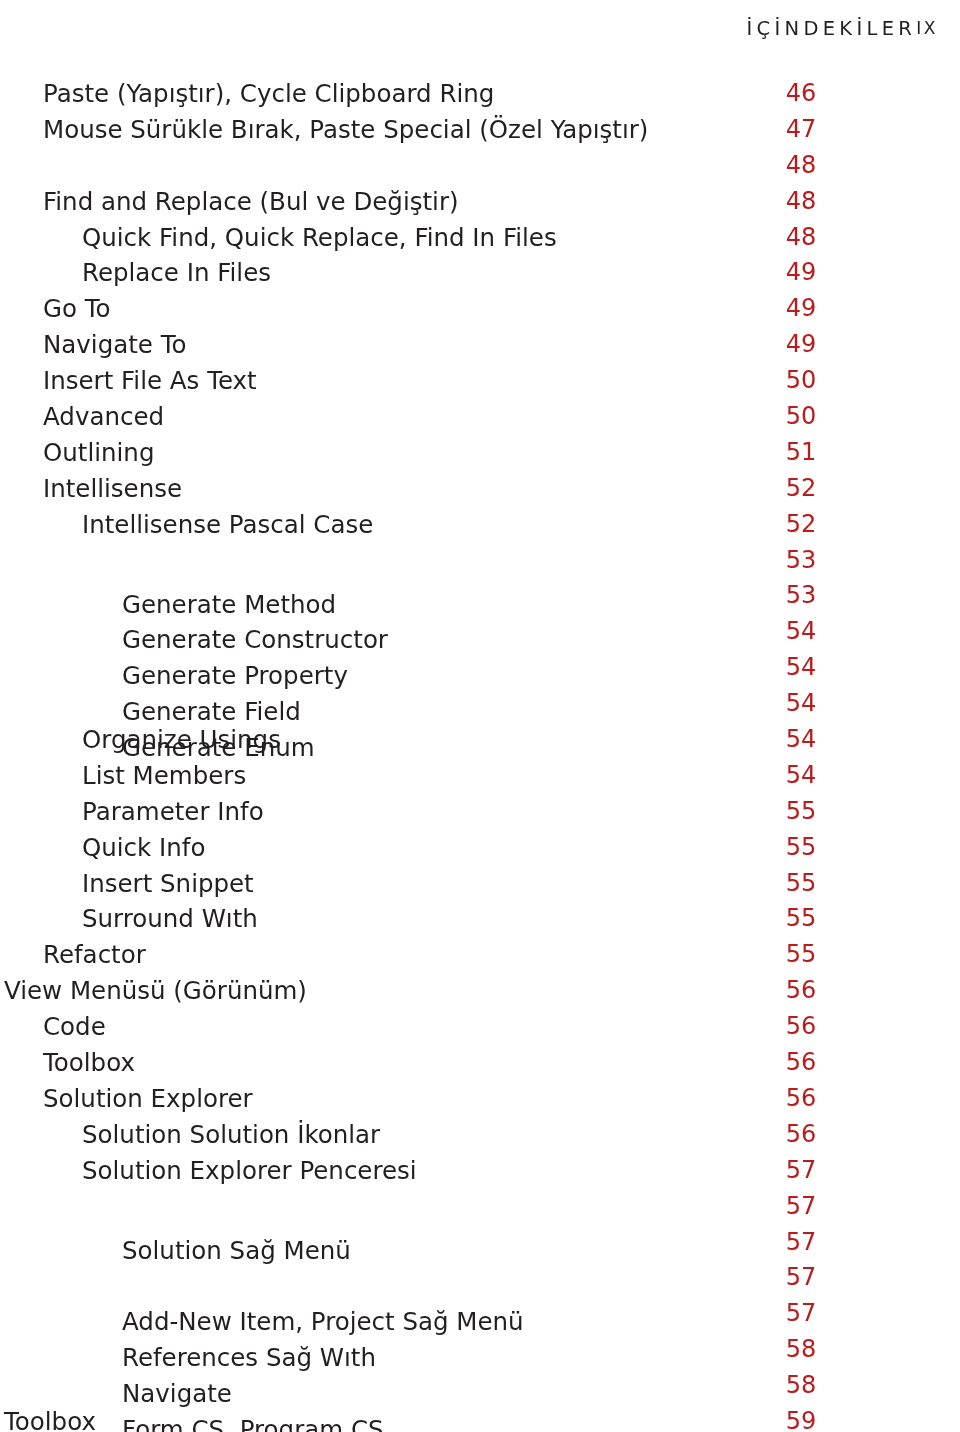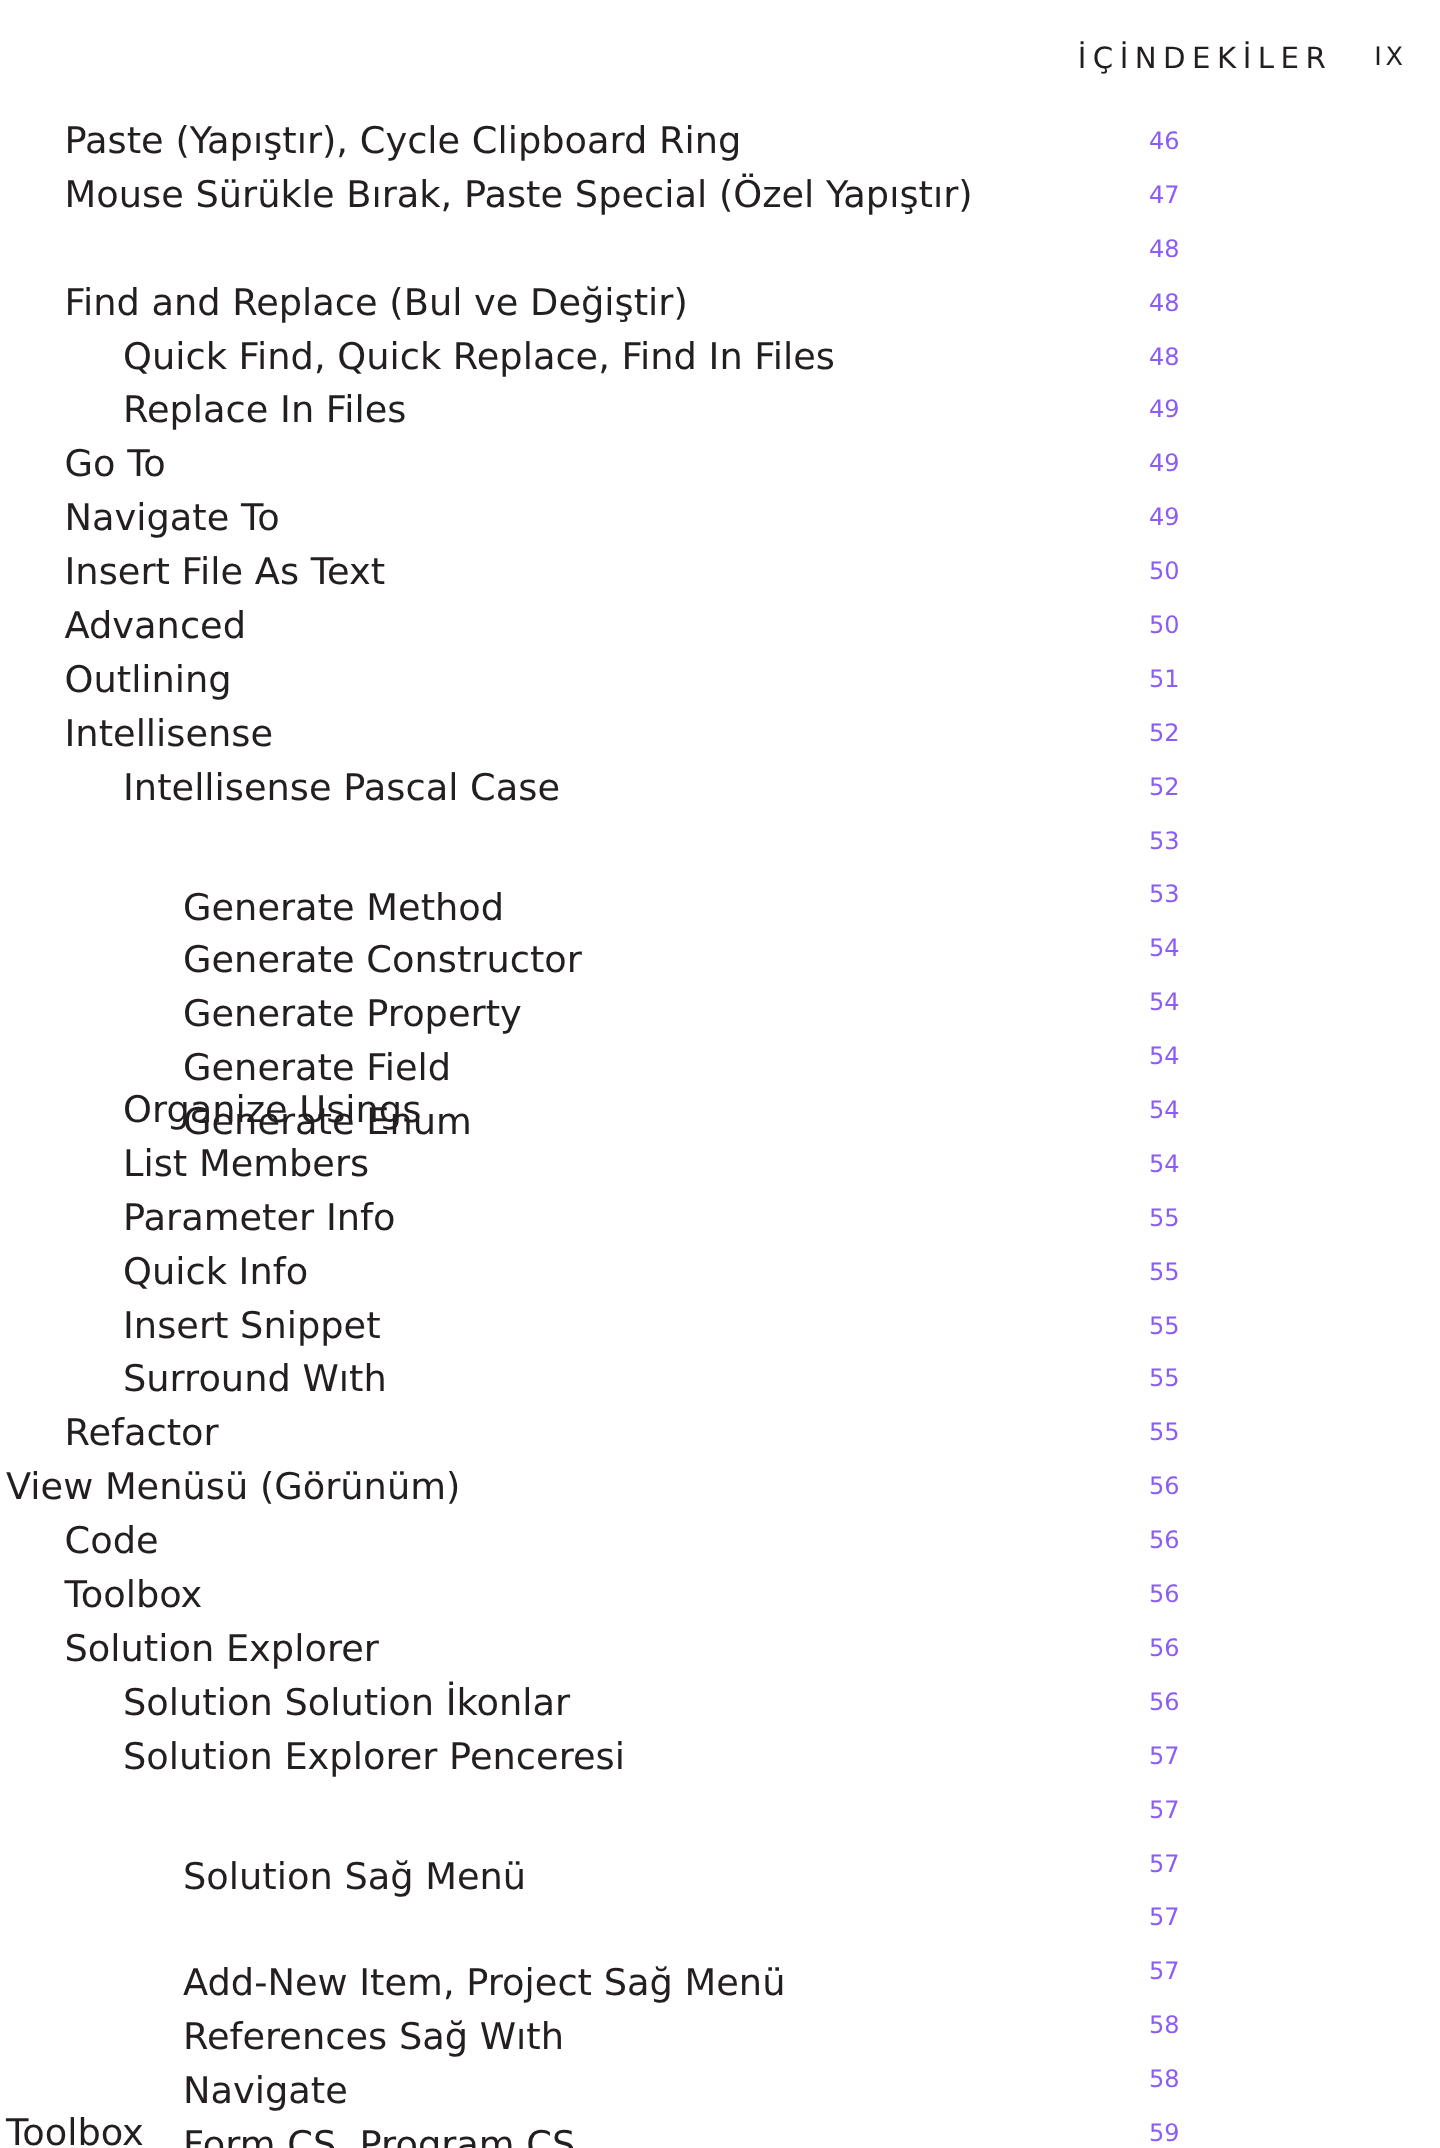--- a/index.html
+++ b/index.html
@@ -12,40 +12,39 @@
     height: 1432px;
     font-family: "DejaVu Sans", "Liberation Sans", sans-serif;
     color: #231f20;
     overflow: hidden;
     position: relative;
   }
 
   
   .running-head {
     position: absolute;
-    top: 12px;
+    top: 2px;
     left: 0;
     width: 960px;
     height: 52px;
     display: flex;
     align-items: center;
     justify-content: flex-end;
     padding-right: 22px;
     box-sizing: border-box;
   }
   .rh-title {
     font-size: 19.5px;
     letter-spacing: 4.3px;
     color: #231f20;
     white-space: nowrap;
   }
   .rh-folio {
     font-size: 17px;
     letter-spacing: 2.6px;
-    margin-left: 28px;
     color: #231f20;
     white-space: nowrap;
   }
 
   
   .toc {
     position: absolute;
     top: 76px;
     left: 0;
     width: 960px;
@@ -61,23 +60,23 @@
     top: 0;
     white-space: nowrap;
     font-size: 24.5px;
     color: #231f20;
   }
   .toc-page {
     position: absolute;
     top: 0;
     right: 0;
     width: 70px;
-    text-align: left;
-    font-size: 16px;
-    color: #8b5cf6;
+    text-align: center;
+    font-size: 24px;
+    color: #b91c1c;
   }
 
   
   .lvl-0 .toc-label { left: 4px; }
   .lvl-1 .toc-label { left: 43px; }
   .lvl-2 .toc-label { left: 82px; }
   .lvl-3 .toc-label { left: 122px; margin-top: 44px; }
 </style>
 </head>
 <body>

